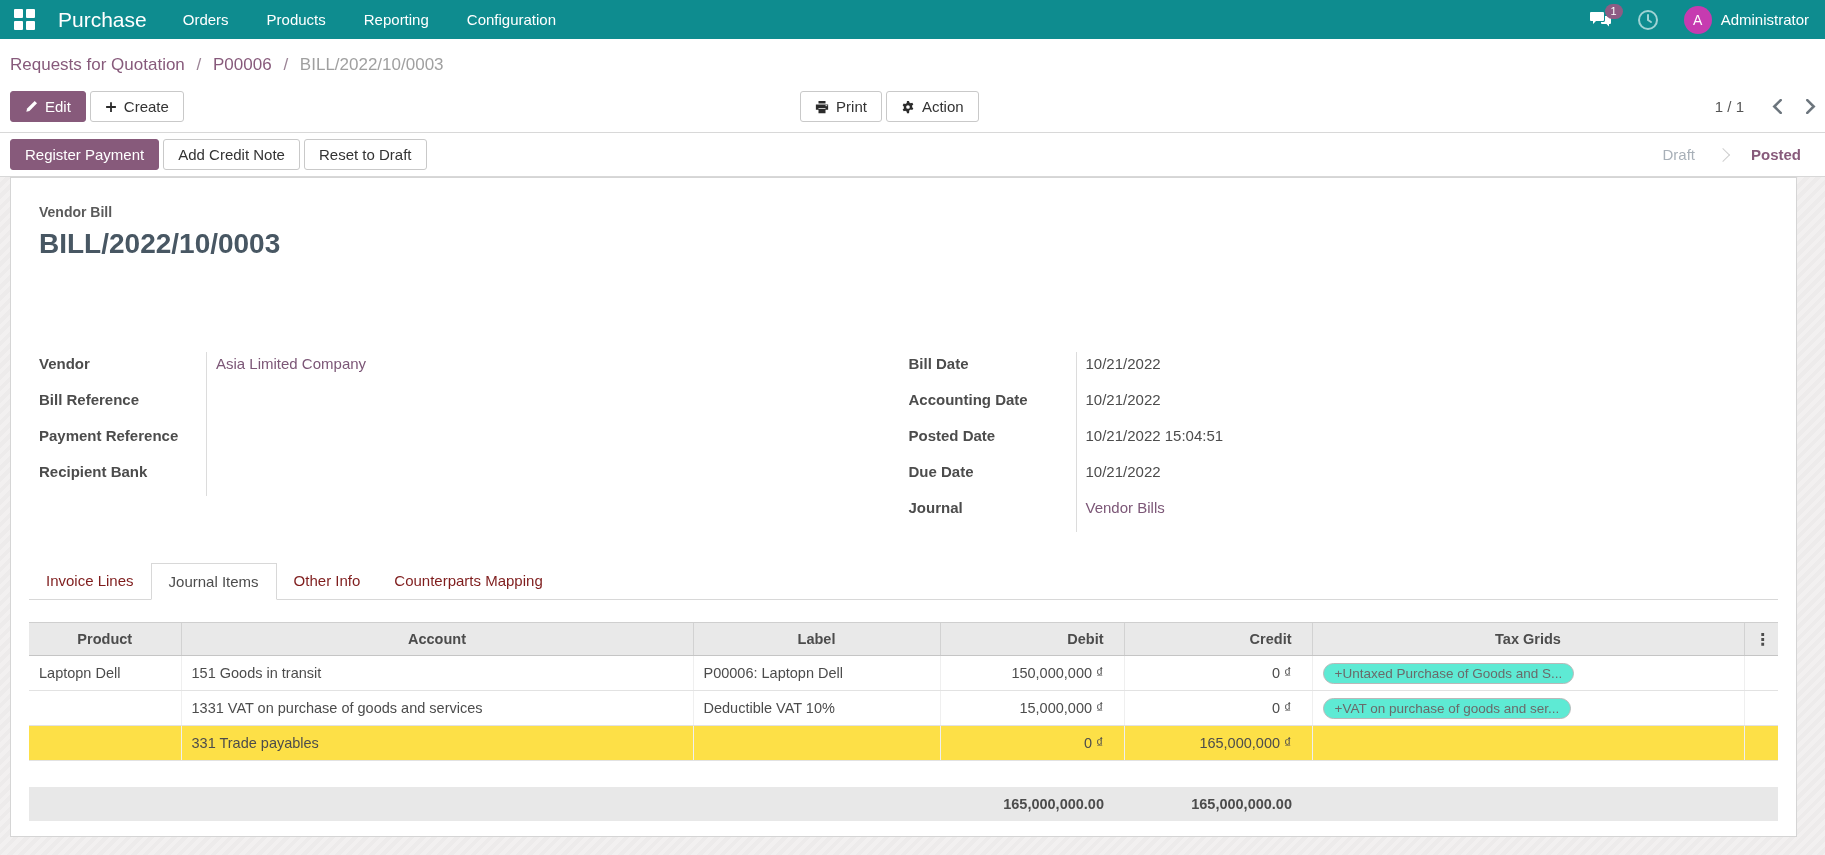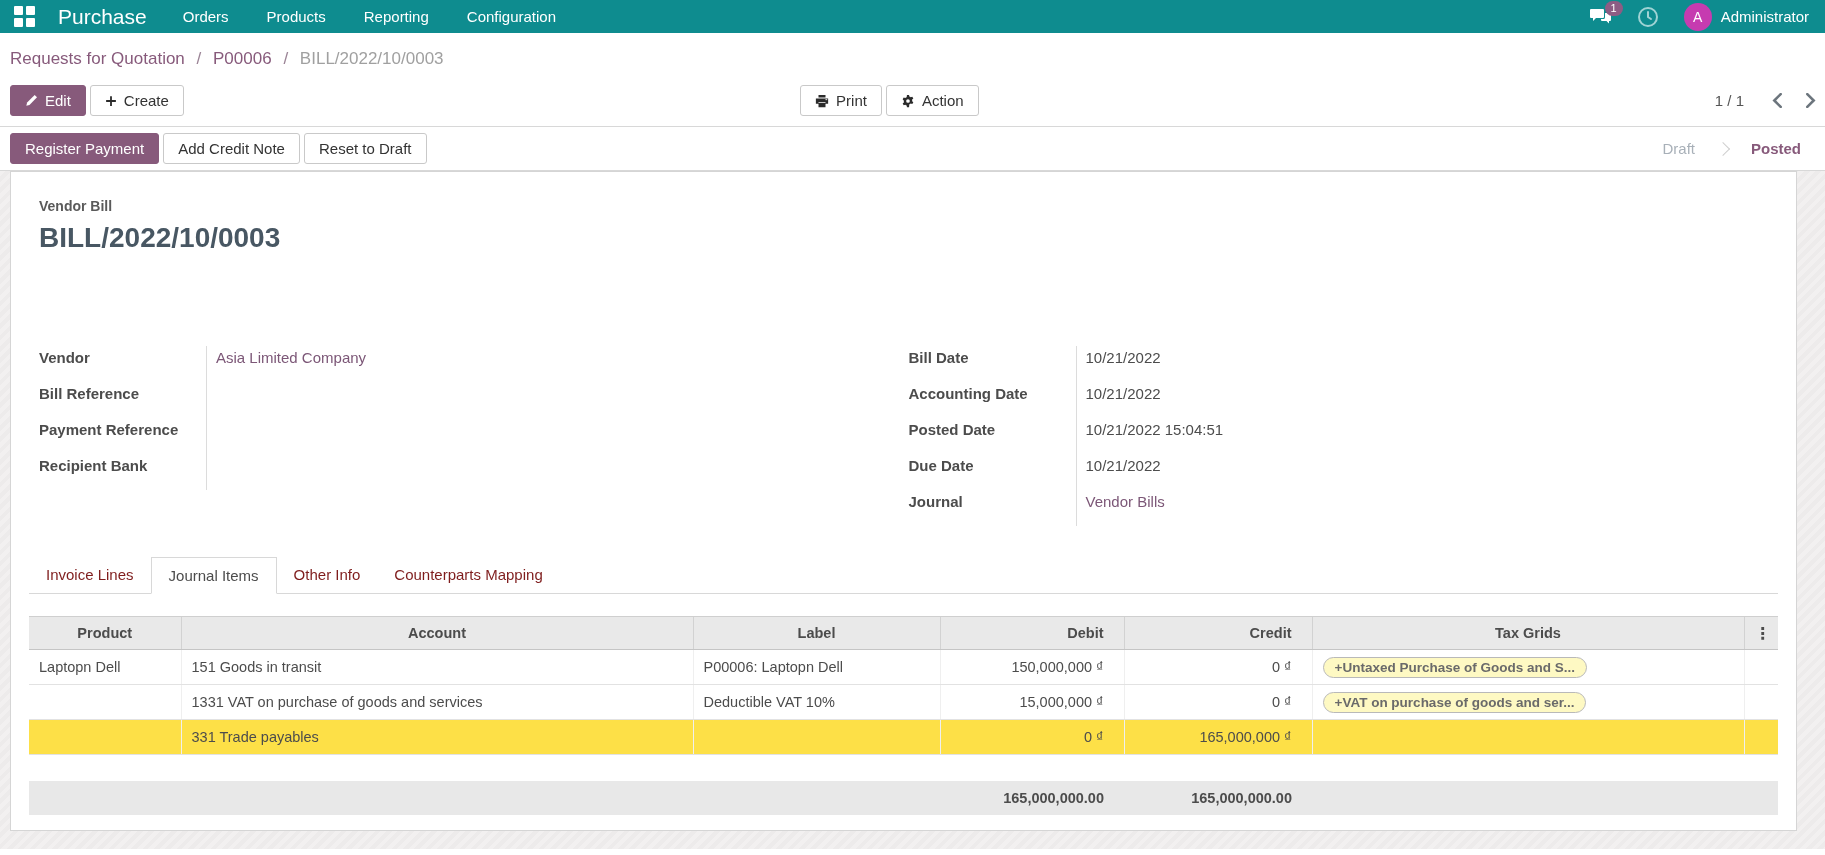--- a/index.html
+++ b/index.html
@@ -1,21 +1,21 @@
 <!DOCTYPE html>
 <html><head>
 <meta charset="utf-8">
 <style>
   * { margin:0; padding:0; box-sizing:border-box; }
   html,body { width:1825px; height:855px; overflow:hidden;
     font-family:"Liberation Sans","DejaVu Sans",sans-serif; color:#4c4c4c; }
   body { background:#fff; }
 
   
-  .navbar { height:33px; background:#0e8c8f; display:flex; align-items:center;
+  .navbar { height:39px; background:#0e8c8f; display:flex; align-items:center;
     justify-content:space-between; padding:0 16px 0 14px; color:#fff; }
   .nav-left { display:flex; align-items:center; }
   .apps-btn { width:22px; height:22px; display:flex; flex-wrap:wrap; gap:3px; margin-right:22px; cursor:pointer; }
   .apps-btn i { width:9px; height:9px; background:#fff; border-radius:1px; }
   .brand { font-size:21px; font-weight:500; margin-right:36px; cursor:pointer; }
   .nav-menu { display:flex; gap:38px; font-size:15px; }
   .nav-menu a { color:#fff; text-decoration:none; cursor:pointer; }
   .nav-right { display:flex; align-items:center; gap:24px; }
   .icon-btn { position:relative; display:flex; align-items:center; cursor:pointer; }
   .badge { position:absolute; top:-7px; right:-11px; background:#8d5c84; color:#fff;
@@ -83,21 +83,21 @@
   .jtable col.c-label { width:247px; } .jtable col.c-debit { width:184px; }
   .jtable col.c-credit { width:188px; } .jtable col.c-menu { width:34px; }
   .jtable th { background:#e9e9e9; font-weight:600; color:#4c4c4c; text-align:center; height:33px;
     padding:0 10px; border-top:1px solid #cfcfcf; border-bottom:1px solid #c5c5c5; cursor:pointer; }
   .jtable th + th { border-left:1px solid #d2d2d2; }
   .jtable td { height:35px; padding:0 10px; border-bottom:1px solid #e2e2e2; color:#4c4c4c; }
   .jtable td + td { border-left:1px solid #efefef; }
   .jtable .num { text-align:right; padding-right:20px; }
   .jtable tr.row-alt td { background:#fde047; }
   .pill { display:inline-block; border:1px solid #b9b9b9; border-radius:13px; padding:2px 11px;
-    font-size:13.5px; color:#6a6a6a; background:#fef9c3; white-space:nowrap;font-weight:bold; }
+    font-size:13.5px; color:#6a6a6a; background:#5eead4; white-space:nowrap; }
   .jtable tr.spacer td { height:26px; border:none; background:#fff; }
   .jtable tr.totals td { background:#e8e8e8; border:none; font-weight:700; height:34px; }
   .dots { font-size:16px; font-weight:700; color:#4c4c4c; text-align:center; cursor:pointer; }
 
   svg { display:block; }
 </style>
 </head>
 <body>
 
 <nav class="navbar">

